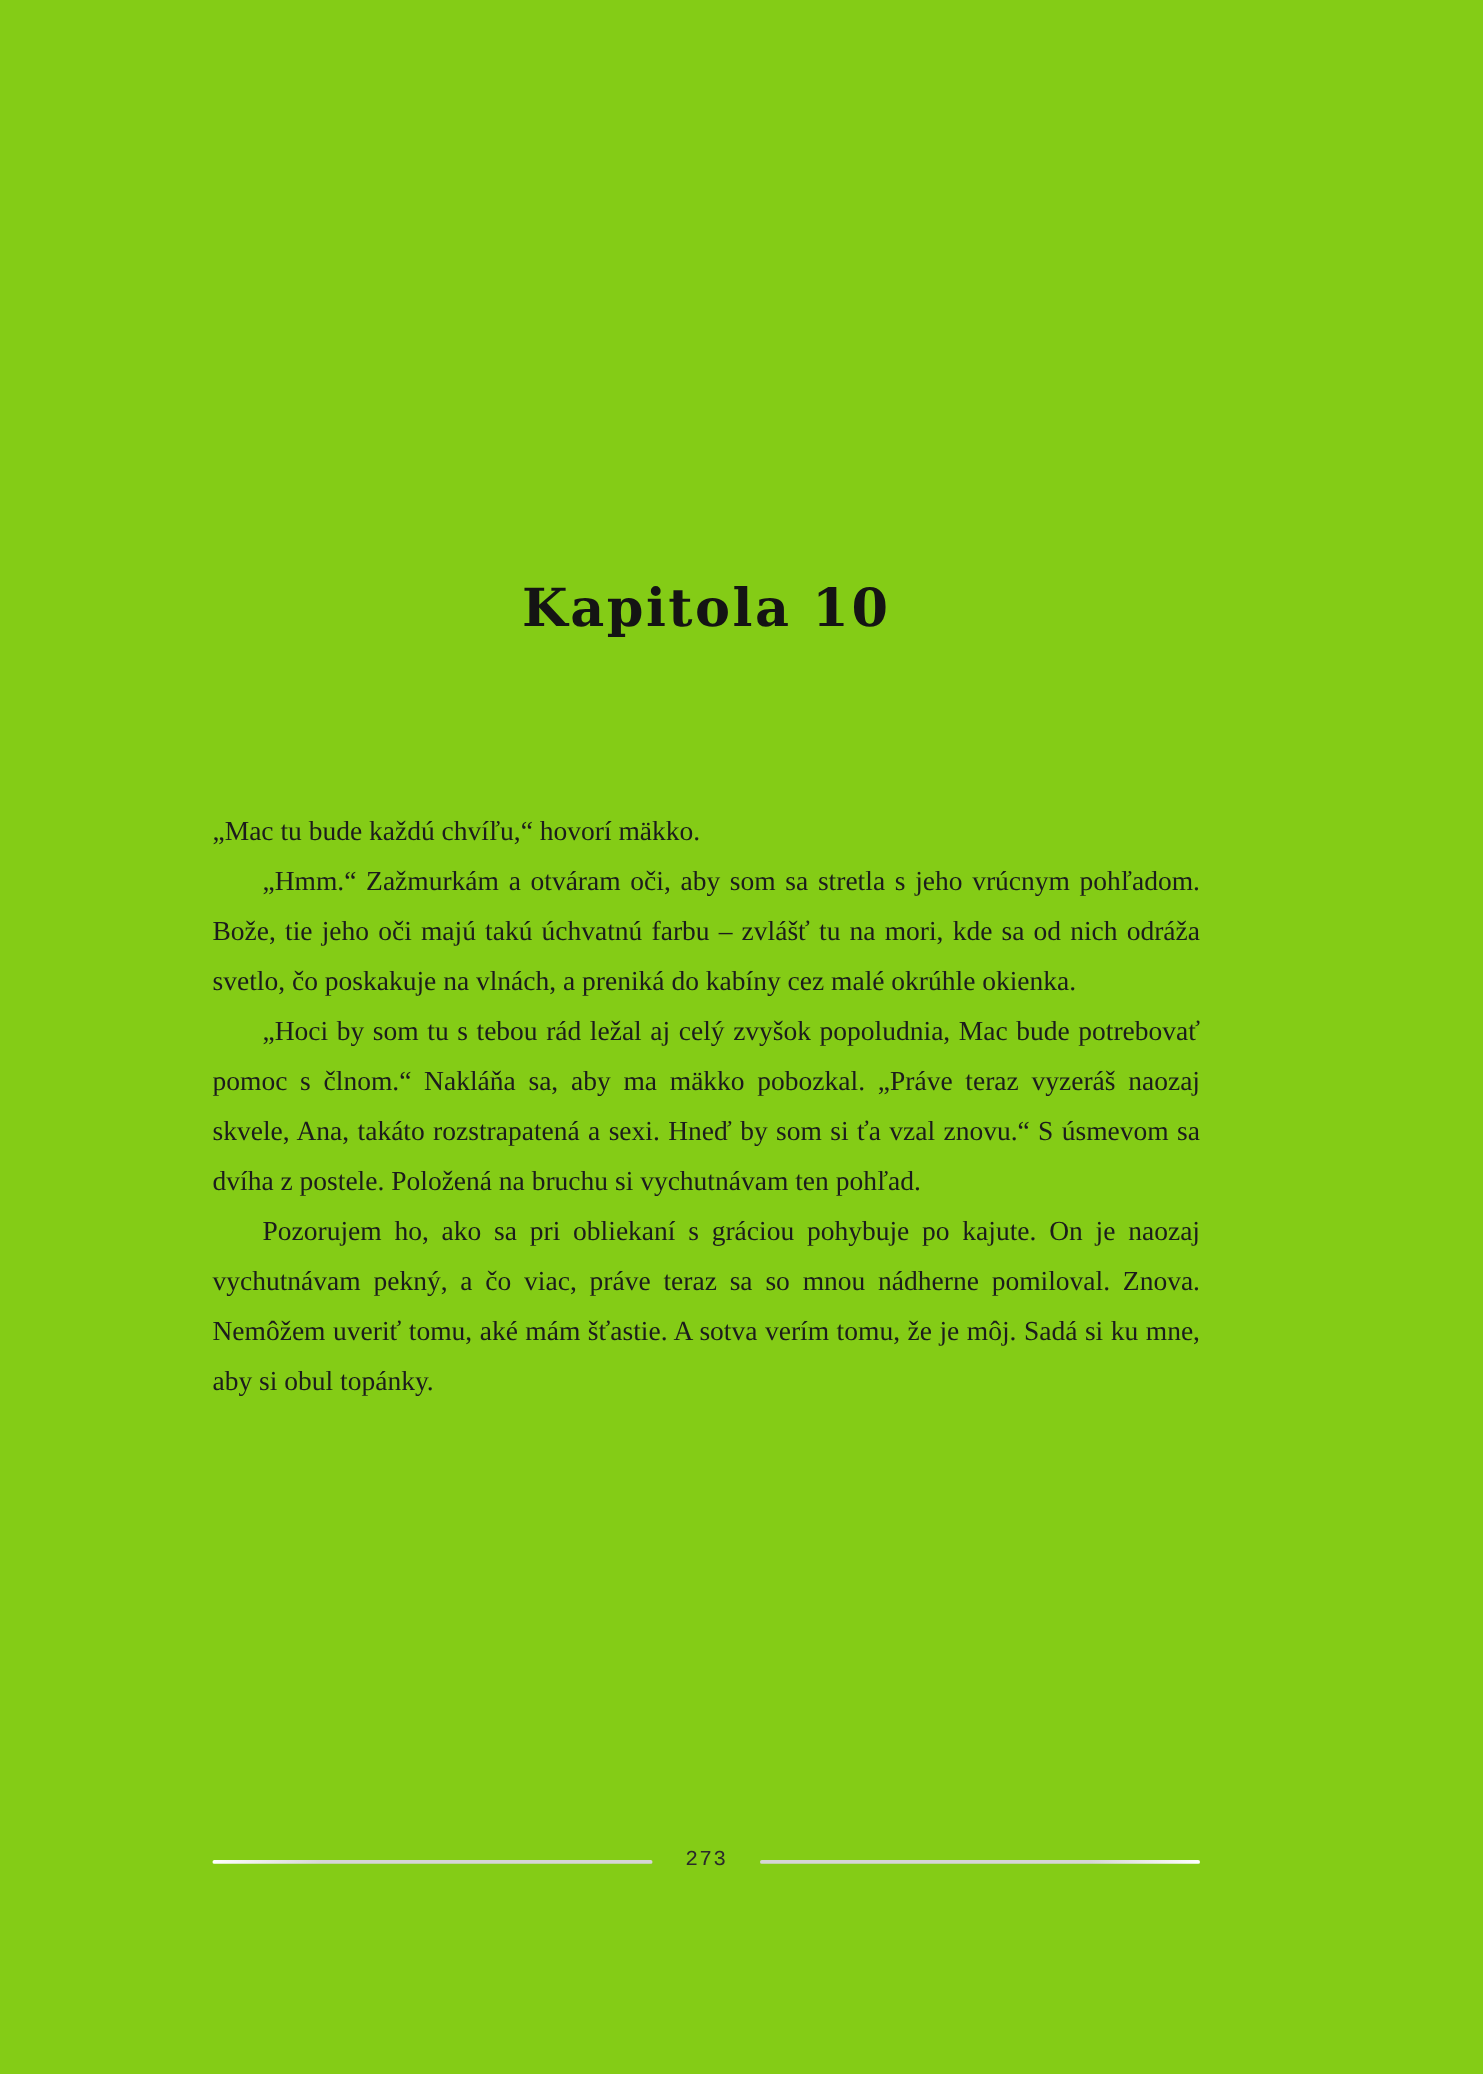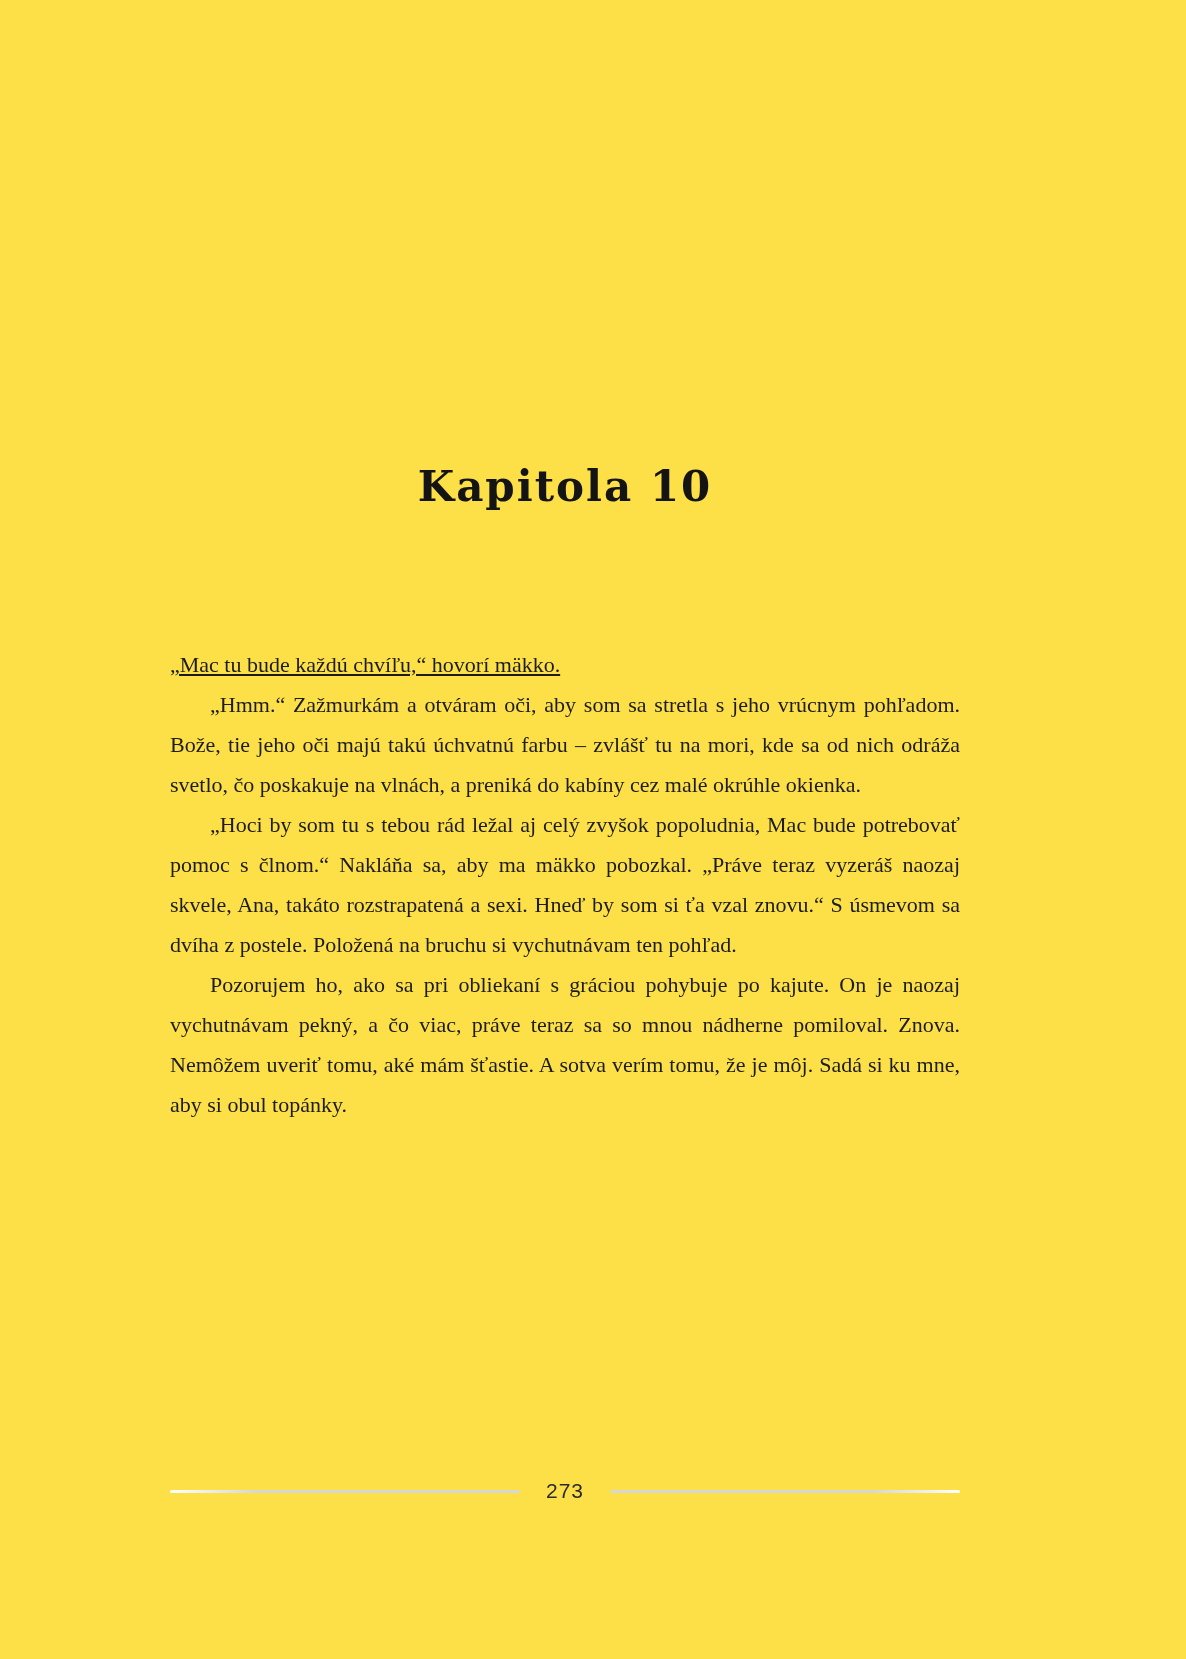--- a/index.html
+++ b/index.html
@@ -4,21 +4,21 @@
 <style>
   html, body {
     margin: 0;
     padding: 0;
     background: #ffffff;
   }
   .page {
     position: relative;
     width: 1186px;
     height: 1659px;
-    background: #fde047;
+    background: #84cc16;
     overflow: hidden;
     font-family: "Liberation Serif", serif;
     color: #1c1c1c;
   }
   .chapter-title {
     position: absolute;
     top: 462px;
     left: 170px;
     width: 790px;
     margin: 0;
@@ -38,21 +38,20 @@
     line-height: 40px;
     text-align: justify;
     color: #1c1c1c;
   }
   .body-text p {
     margin: 0;
     text-indent: 40px;
   }
   .body-text p.first {
     text-indent: 0;
-    text-decoration: underline;
   }
   .page-footer {
     position: absolute;
     top: 1480px;
     left: 170px;
     width: 790px;
     display: flex;
     align-items: center;
     gap: 26px;
   }
@@ -61,22 +60,22 @@
     height: 3px;
     border-radius: 2px;
   }
   .footer-rule.left {
     background: linear-gradient(to right, #ffffff, #d6d6d6 25%, #d6d6d6);
   }
   .footer-rule.right {
     background: linear-gradient(to left, #ffffff, #d6d6d6 25%, #d6d6d6);
   }
   .page-number {
-    font-family: Liberation Sans, sans-serif;
-    font-size: 21px;
+    font-family: Liberation Mono, monospace;
+    font-size: 17px;
     letter-spacing: 1px;
     color: #2a2a2a;
     line-height: 1;
     padding-bottom: 2px;
   }
 </style>
 </head>
 <body>
 
 <div class="page">

